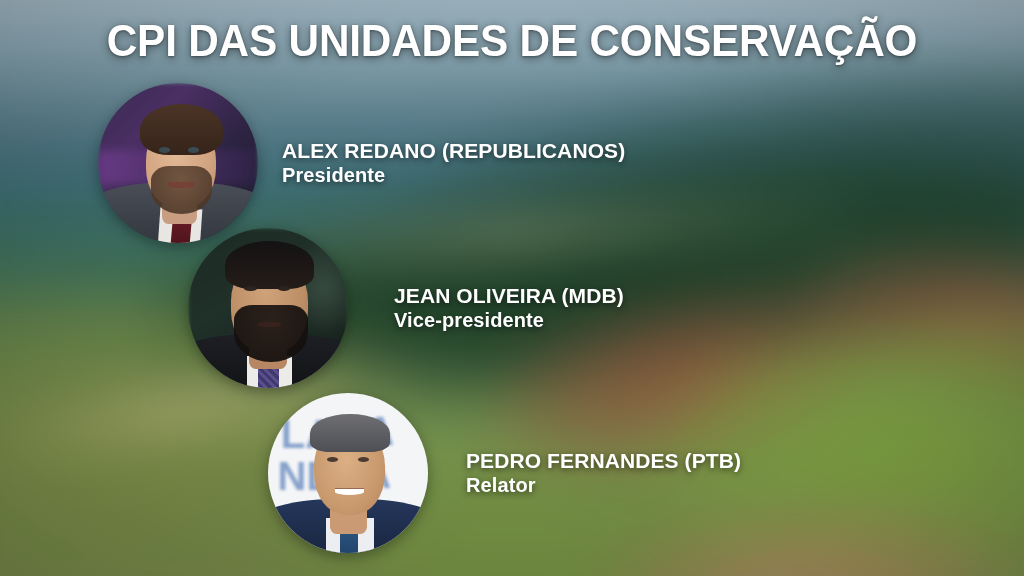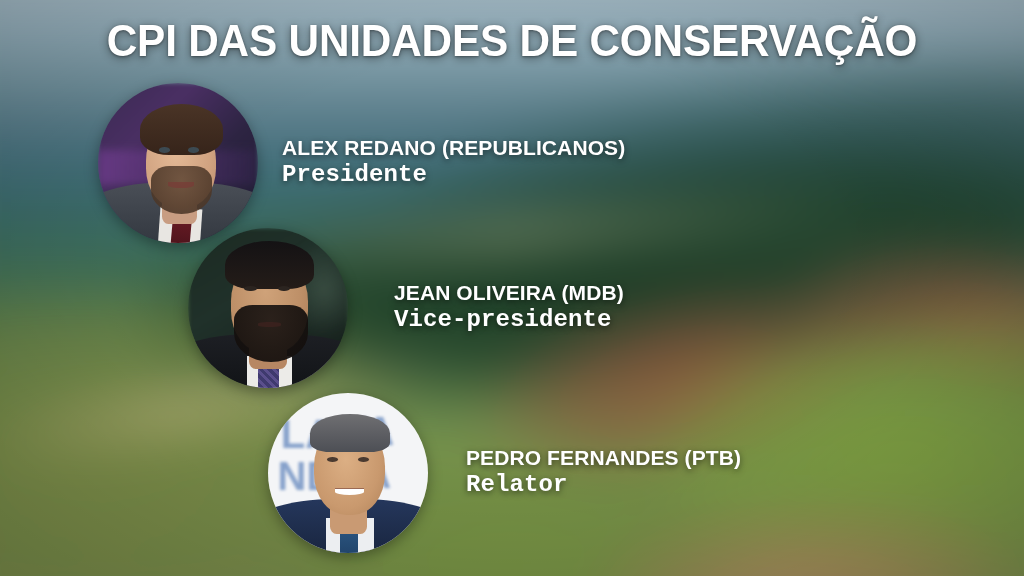--- a/index.html
+++ b/index.html
@@ -135,25 +135,24 @@
     text-shadow:0 2px 6px rgba(0,0,0,.55);
     white-space:nowrap;
   }
   .name{
     font-size:21px;
     font-weight:700;
     line-height:1.18;
     letter-spacing:.1px;
   }
   .role{
-    font-size:24px;
+    font-size:20px;
     font-weight:700;
     line-height:1.18;
     letter-spacing:.1px;
-    font-family:Liberation Mono, monospace;
   }
   
   .m0 .txt{margin-left:24px;}
   .m1 .txt{margin-left:46px;}
   .m2 .txt{margin-left:38px;}
 
   
   .p0-bg{position:absolute;inset:0;background:
       linear-gradient(135deg,#3a2a52 0%,#4a2f63 30%,#2d2442 60%,#1d1b30 100%);
       filter:blur(2px);}

